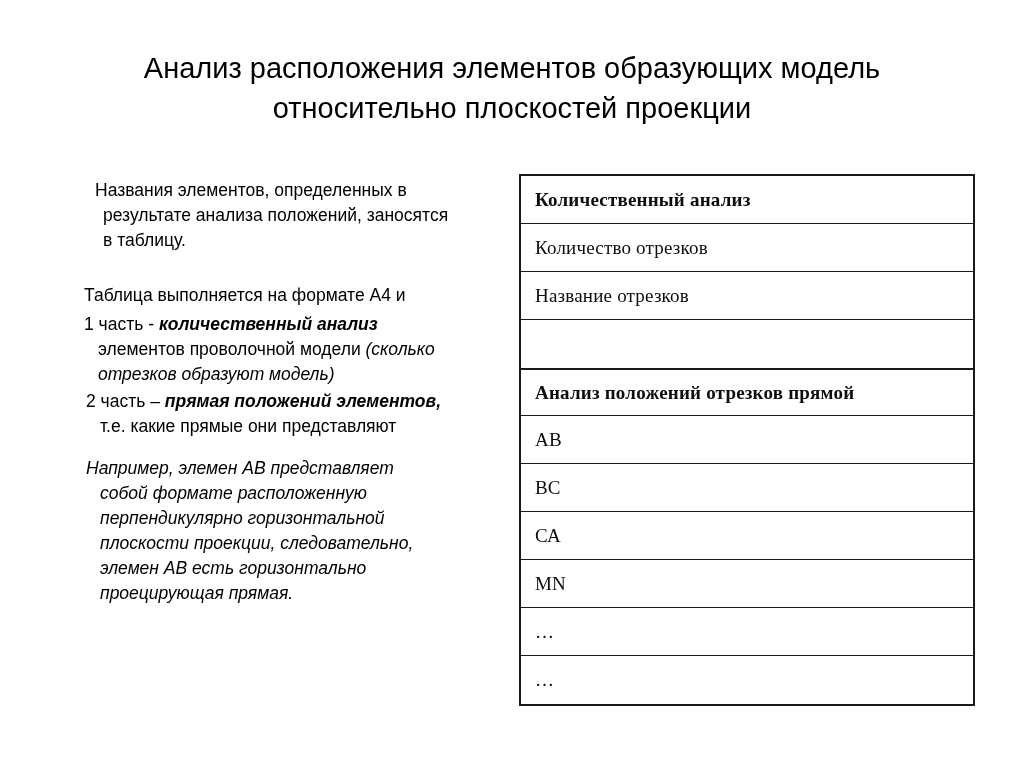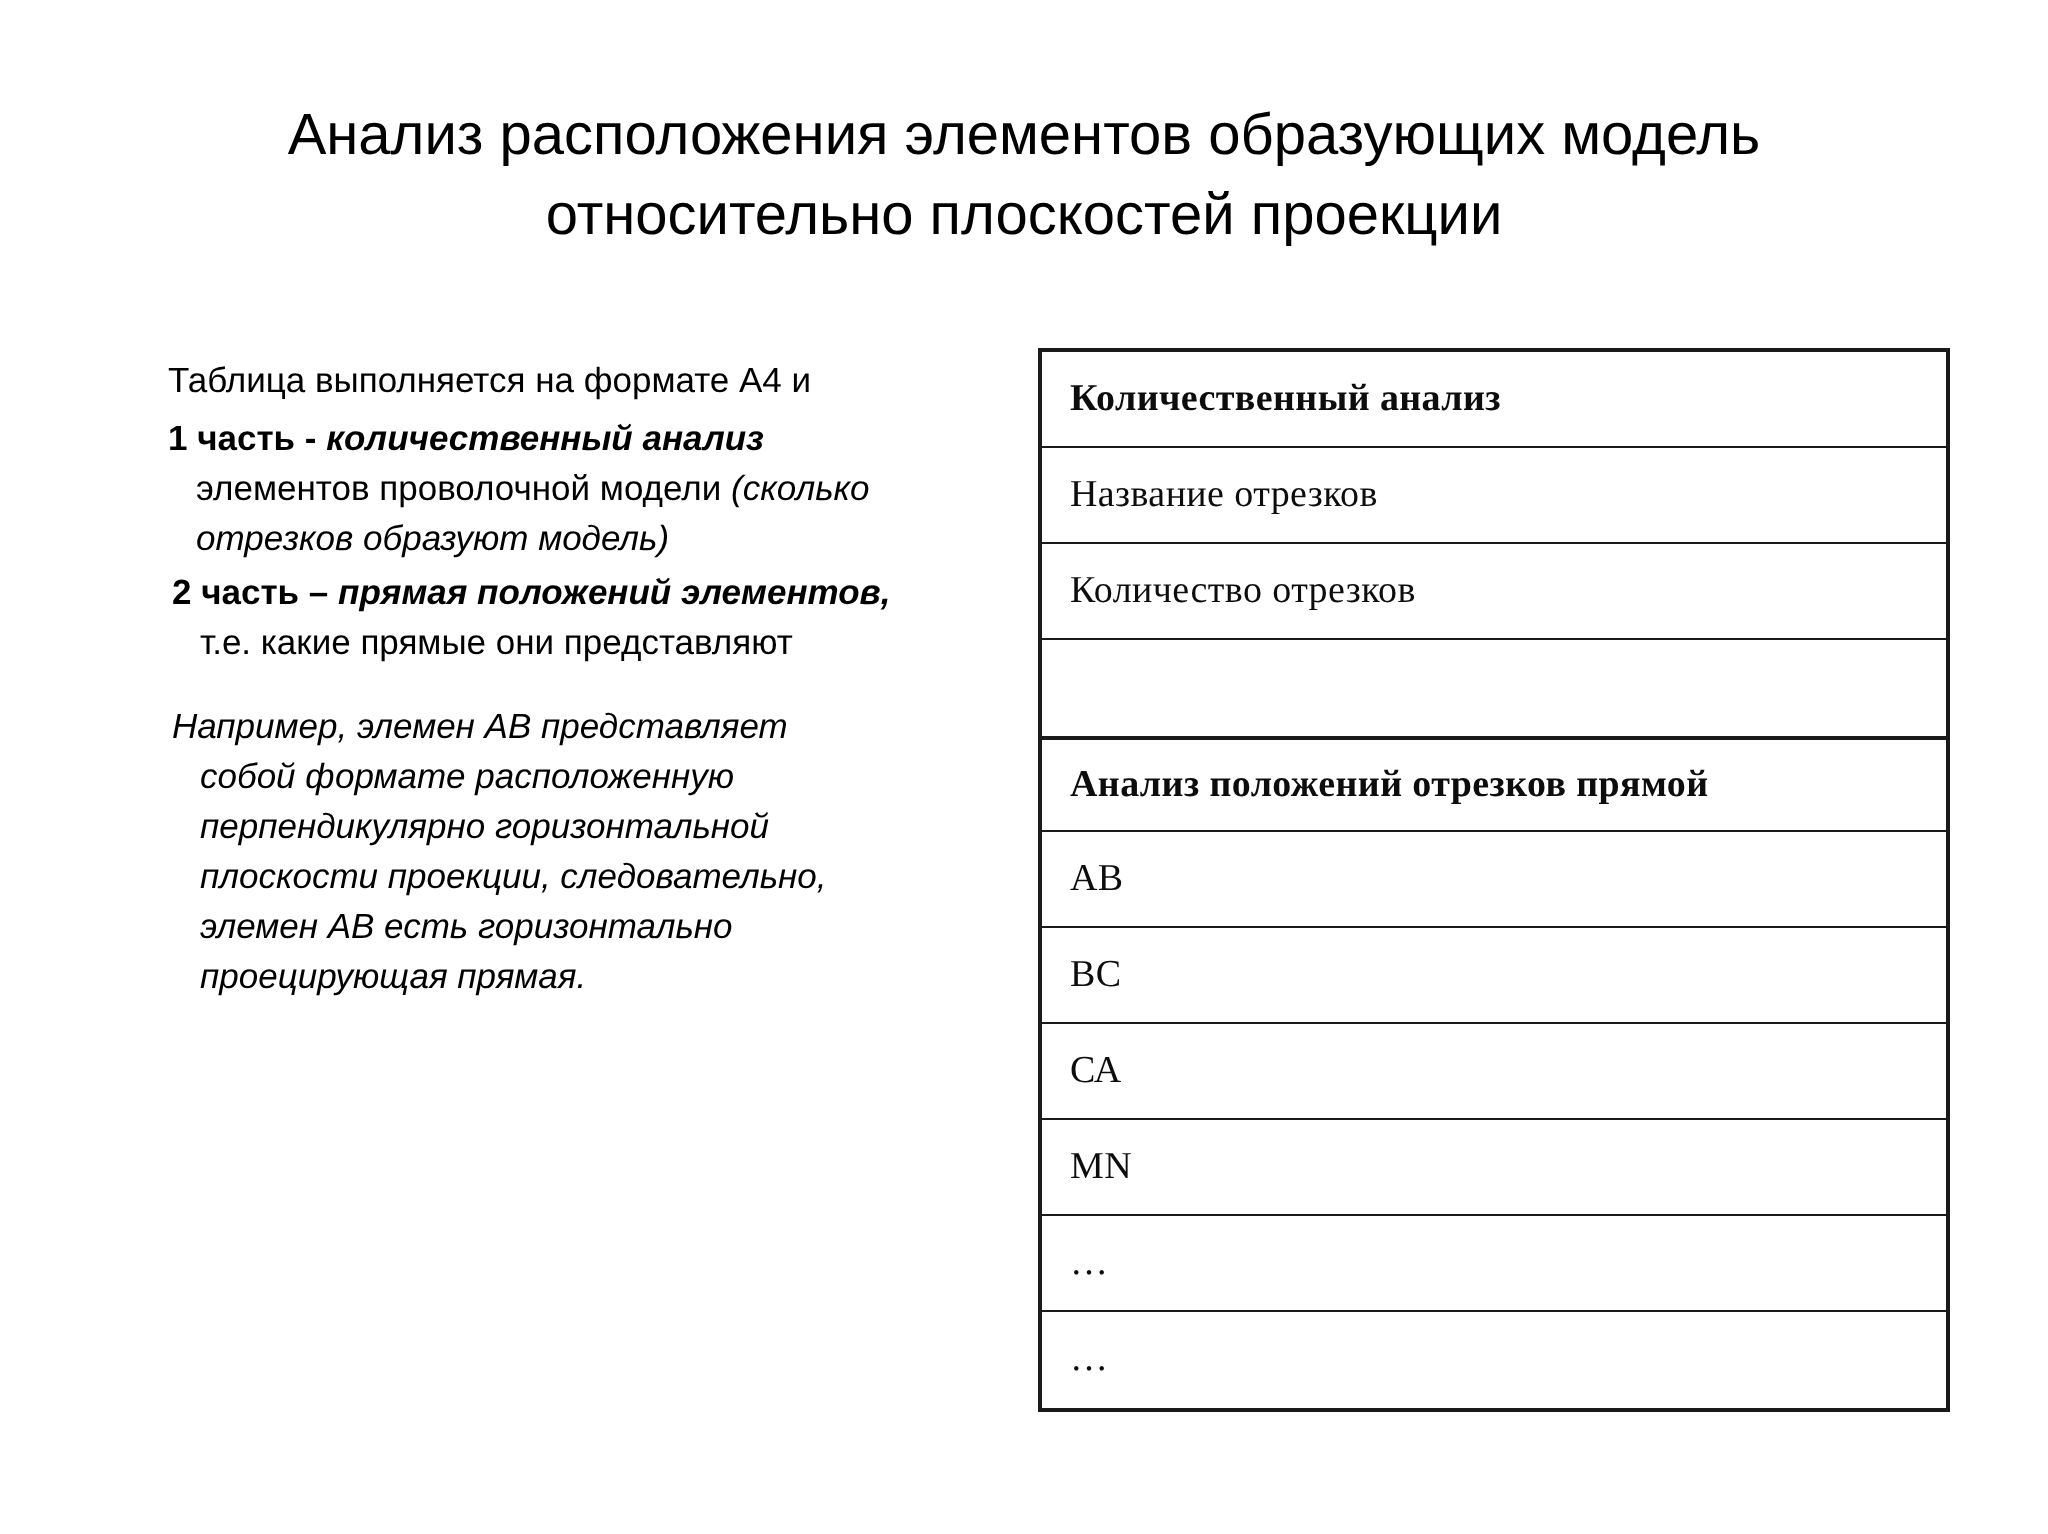--- a/index.html
+++ b/index.html
@@ -81,21 +81,21 @@
   .para-part2 .ln-rest { margin-left: 14px; }
 
   .para-example {
     margin-top: 17px;
     padding-left: 8px;
     font-style: italic;
   }
   .para-example .ln { display: block; }
   .para-example .ln-rest { margin-left: 14px; }
 
-  .b { font-weight: bold; }
+  .b { font-weight: normal; }
   .i { font-style: italic; }
   .bi { font-weight: bold; font-style: italic; }
 
   
   .analysis-table {
     position: absolute;
     left: 519px;
     top: 174px;
     width: 456px;
     border: 2px solid #1a1a1a;
@@ -139,20 +139,25 @@
 </head>
 <body>
 
 <div class="slide-title">
   <span class="title-line">Анализ расположения элементов образующих модель</span>
   <span class="title-line">относительно плоскостей проекции</span>
 </div>
 
 <div class="text-column">
 
+  <p class="para para-intro">
+    <span class="ln ln-first">Названия элементов, определенных в</span>
+    <span class="ln ln-rest">результате анализа положений, заносятся</span>
+    <span class="ln ln-rest">в таблицу.</span>
+  </p>
 
   <p class="para para-format">
     <span class="ln ln-first">Таблица выполняется на формате А4 и</span>
   </p>
 
   <p class="para para-part">
     <span class="ln ln-first"><span class="b">1 часть</span><span class="b"> - </span><span class="bi">количественный анализ</span></span>
     <span class="ln ln-rest"><span>элементов проволочной модели </span><span class="i">(сколько</span></span>
     <span class="ln ln-rest i">отрезков образуют модель)</span>
   </p>
@@ -171,24 +176,24 @@
     <span class="ln ln-rest">проецирующая прямая.</span>
   </p>
 
 </div>
 
 <div class="analysis-table" id="analysis-table">
     <div class="tbl-row head">
       <span class="cell-text">Количественный анализ</span>
     </div>
     <div class="tbl-row">
+      <span class="cell-text">Количество отрезков</span>
+    </div>
+    <div class="tbl-row">
       <span class="cell-text">Название отрезков</span>
-    </div>
-    <div class="tbl-row">
-      <span class="cell-text">Количество отрезков</span>
     </div>
     <div class="tbl-row blank">
       <span class="cell-text"></span>
     </div>
     <div class="tbl-row section-head">
       <span class="cell-text">Анализ положений отрезков прямой</span>
     </div>
     <div class="tbl-row">
       <span class="cell-text">АВ</span>
     </div>

